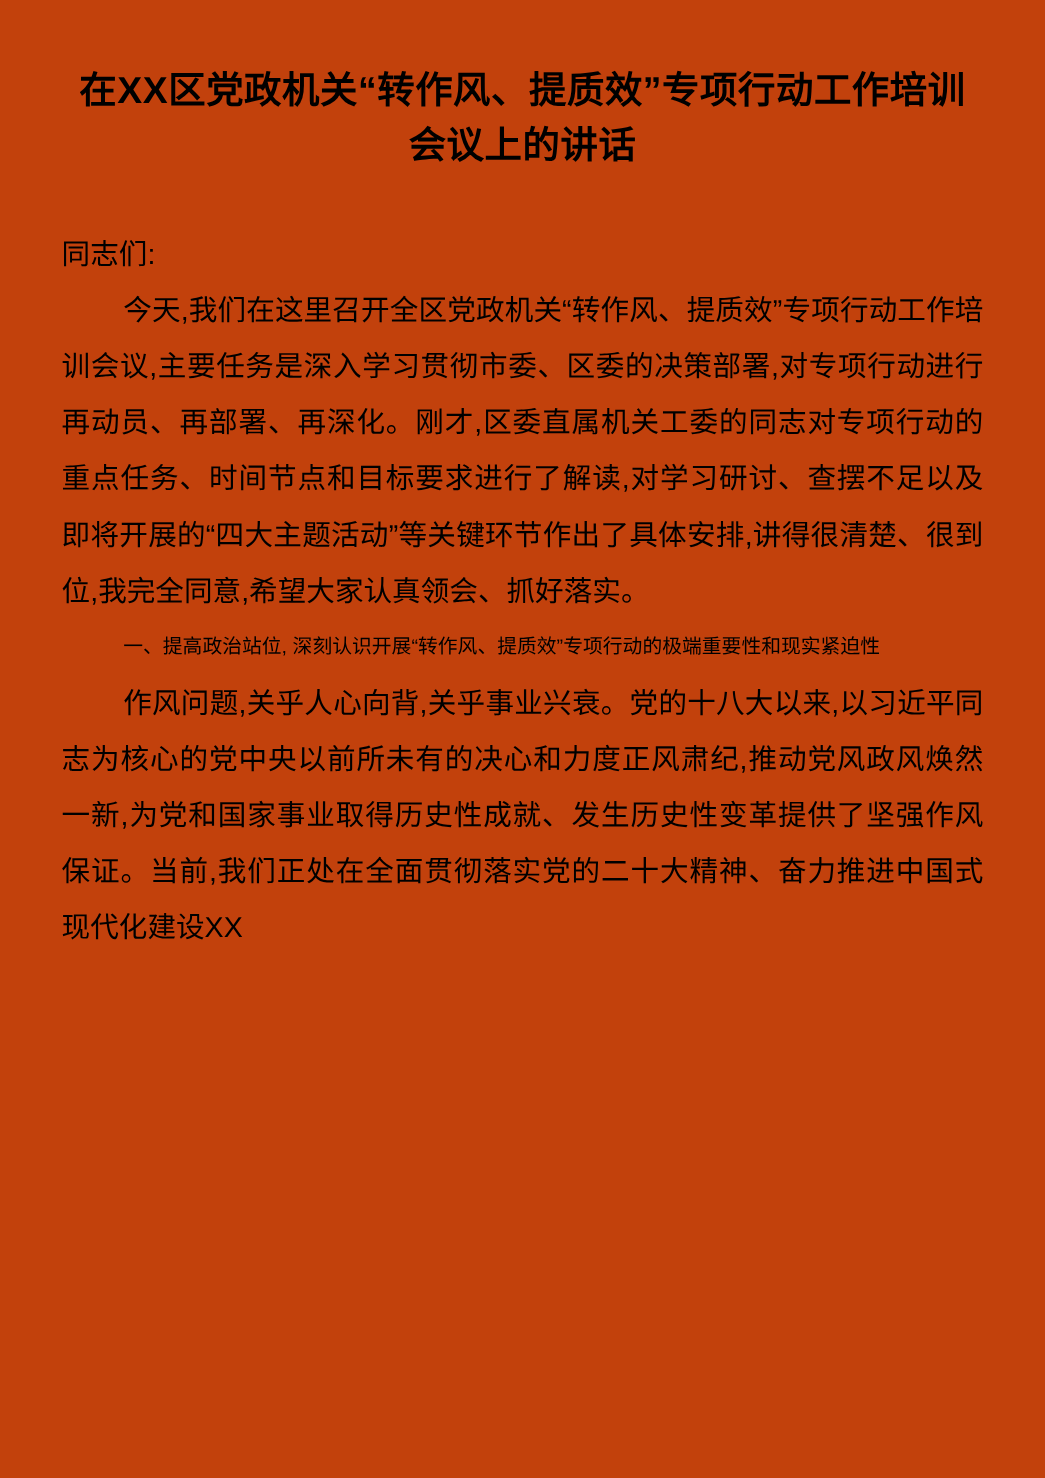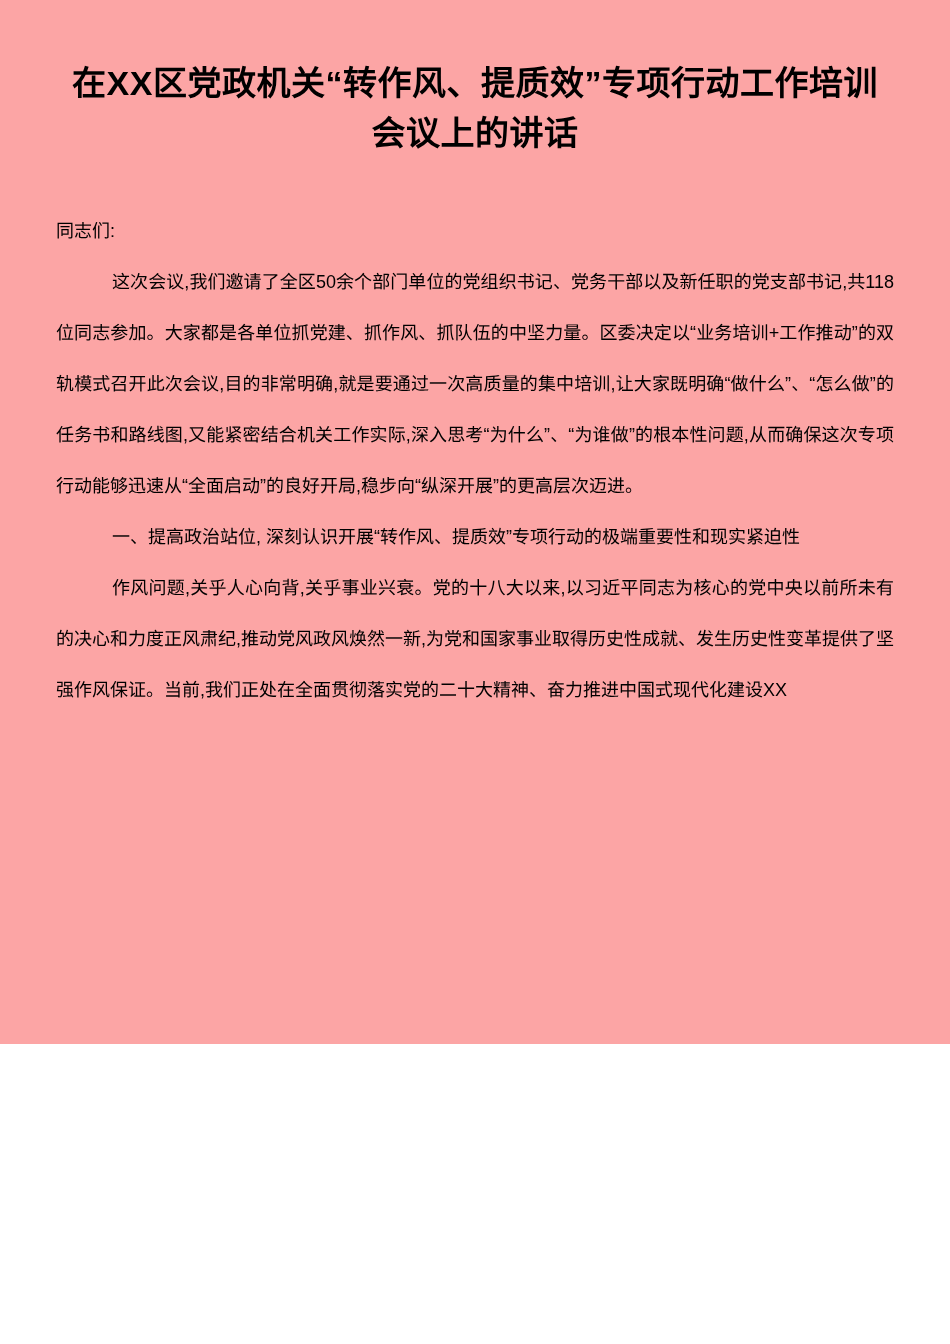--- a/index.html
+++ b/index.html
@@ -9,23 +9,23 @@
     background: #ffffff;
   }
   body {
     font-family: "Liberation Sans", "DejaVu Sans", sans-serif;
     color: #000000;
     -webkit-font-smoothing: antialiased;
   }
   .page {
     position: relative;
     width: 950px;
-    height: 1044px;
+    height: 1344px;
     margin: 0 auto;
-    background: #fca5a5;
+    background: #c2410c;
     overflow: hidden;
     box-sizing: border-box;
   }
   .content {
     position: absolute;
     left: 56px;
     top: 0;
     width: 838px;
   }
   .doc-title {
@@ -38,21 +38,21 @@
     text-align: center;
     letter-spacing: 0.5px;
     word-break: break-all;
   }
   .title-spacer {
     height: 48px;
   }
   .para {
     margin: 0;
     padding: 0;
-    font-size: 18px;
+    font-size: 26px;
     font-weight: normal;
     line-height: 51px;
     text-align: justify;
     text-justify: inter-ideograph;
     text-align-last: left;
     word-break: break-all;
     letter-spacing: 0px;
   }
   .para.indent {
     text-indent: 56px;
@@ -78,22 +78,22 @@
 
 <div class="page">
   <div class="content">
 
     <h1 class="doc-title"><span>在XX区党政机关“转作风、提质效”专项行动工作培训会议上的讲话</span></h1>
 
     <div class="title-spacer"></div>
 
     <p class="para salutation">同志们:</p>
 
+    <p class="para indent">今天,我们在这里召开全区党政机关“转作风、提质效”专项行动工作培训会议,主要任务是深入学习贯彻市委、区委的决策部署,对专项行动进行再动员、再部署、再深化。刚才,区委直属机关工委的同志对专项行动的重点任务、时间节点和目标要求进行了解读,对学习研讨、查摆不足以及即将开展的“四大主题活动”等关键环节作出了具体安排,讲得很清楚、很到位,我完全同意,希望大家认真领会、抓好落实。</p>
 
-    <p class="para indent">这次会议,我们邀请了全区50余个部门单位的党组织书记、党务干部以及新任职的党支部书记,共118位同志参加。大家都是各单位抓党建、抓作风、抓队伍的中坚力量。区委决定以“业务培训+工作推动”的双轨模式召开此次会议,目的非常明确,就是要通过一次高质量的集中培训,让大家既明确“做什么”、“怎么做”的任务书和路线图,又能紧密结合机关工作实际,深入思考“为什么”、“为谁做”的根本性问题,从而确保这次专项行动能够迅速从“全面启动”的良好开局,稳步向“纵深开展”的更高层次迈进。</p>
 
 
     <p class="heading-para">一、提高政治站位, 深刻认识开展“转作风、提质效”专项行动的极端重要性和现实紧迫性</p>
 
     <p class="para indent">作风问题,关乎人心向背,关乎事业兴衰。党的十八大以来,以习近平同志为核心的党中央以前所未有的决心和力度正风肃纪,推动党风政风焕然一新,为党和国家事业取得历史性成就、发生历史性变革提供了坚强作风保证。当前,我们正处在全面贯彻落实党的二十大精神、奋力推进中国式现代化建设XX</p>
 
   </div>
 </div>
 
 </body></html>

